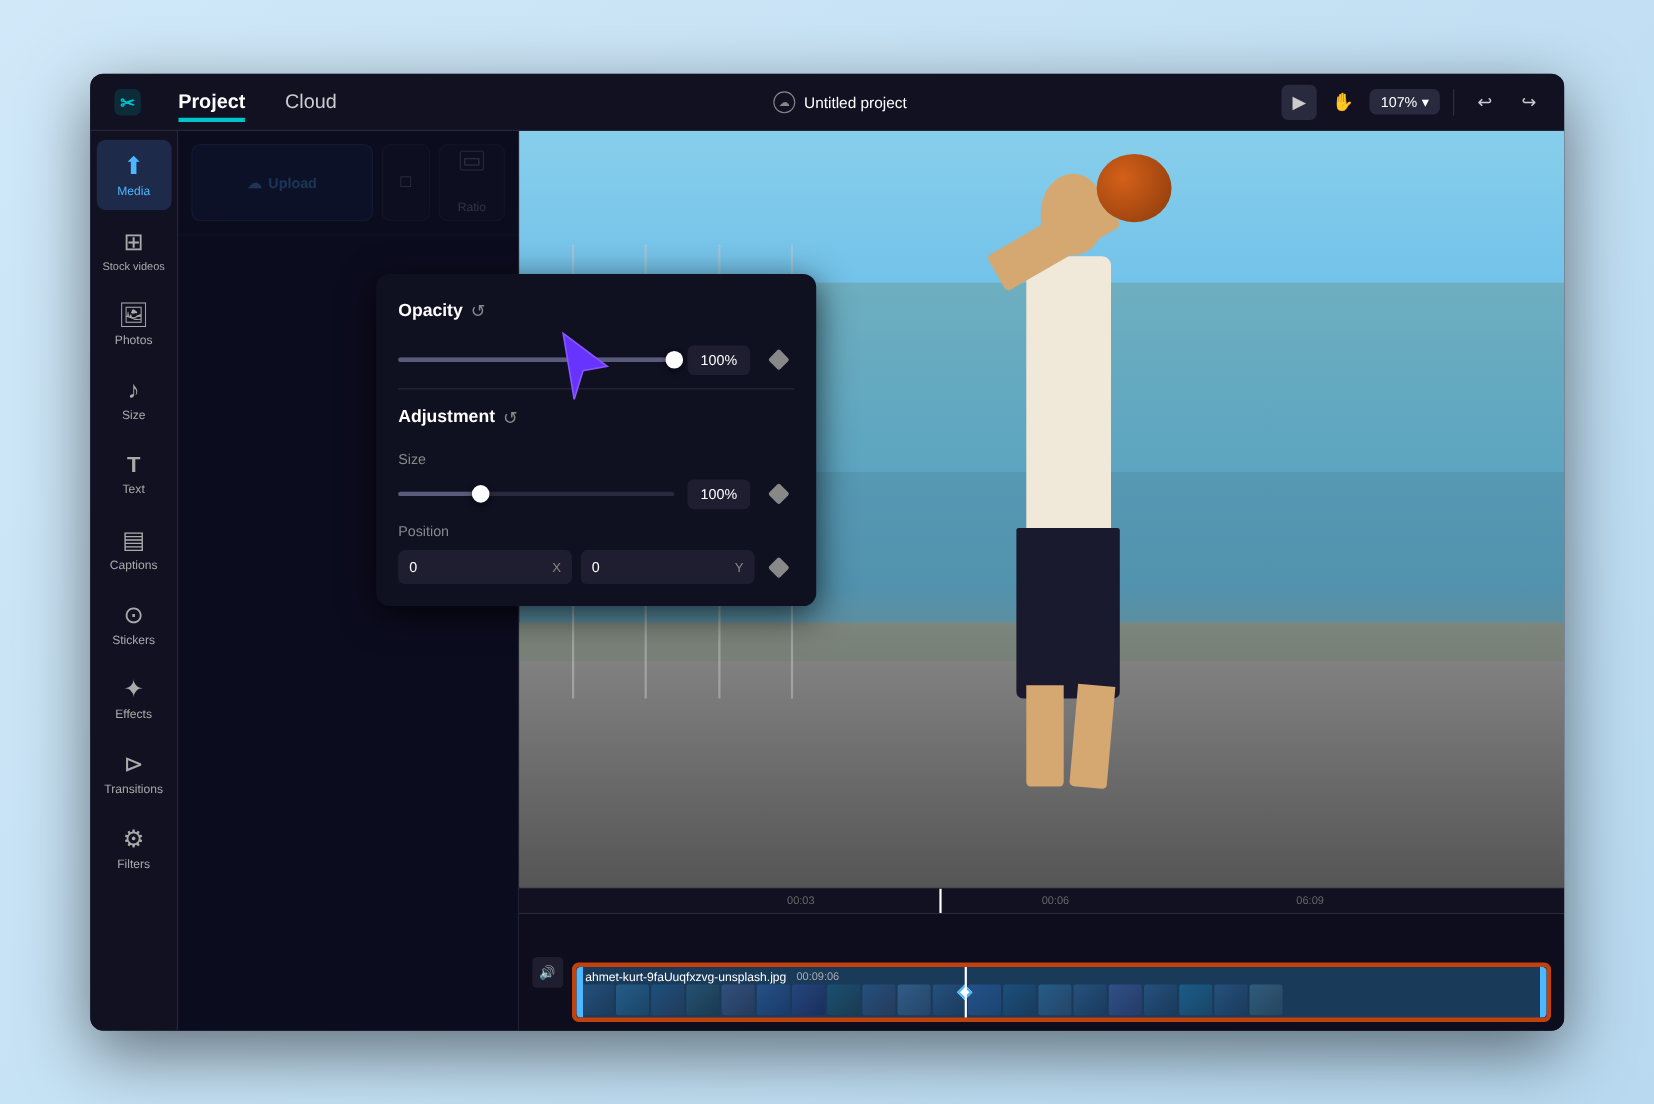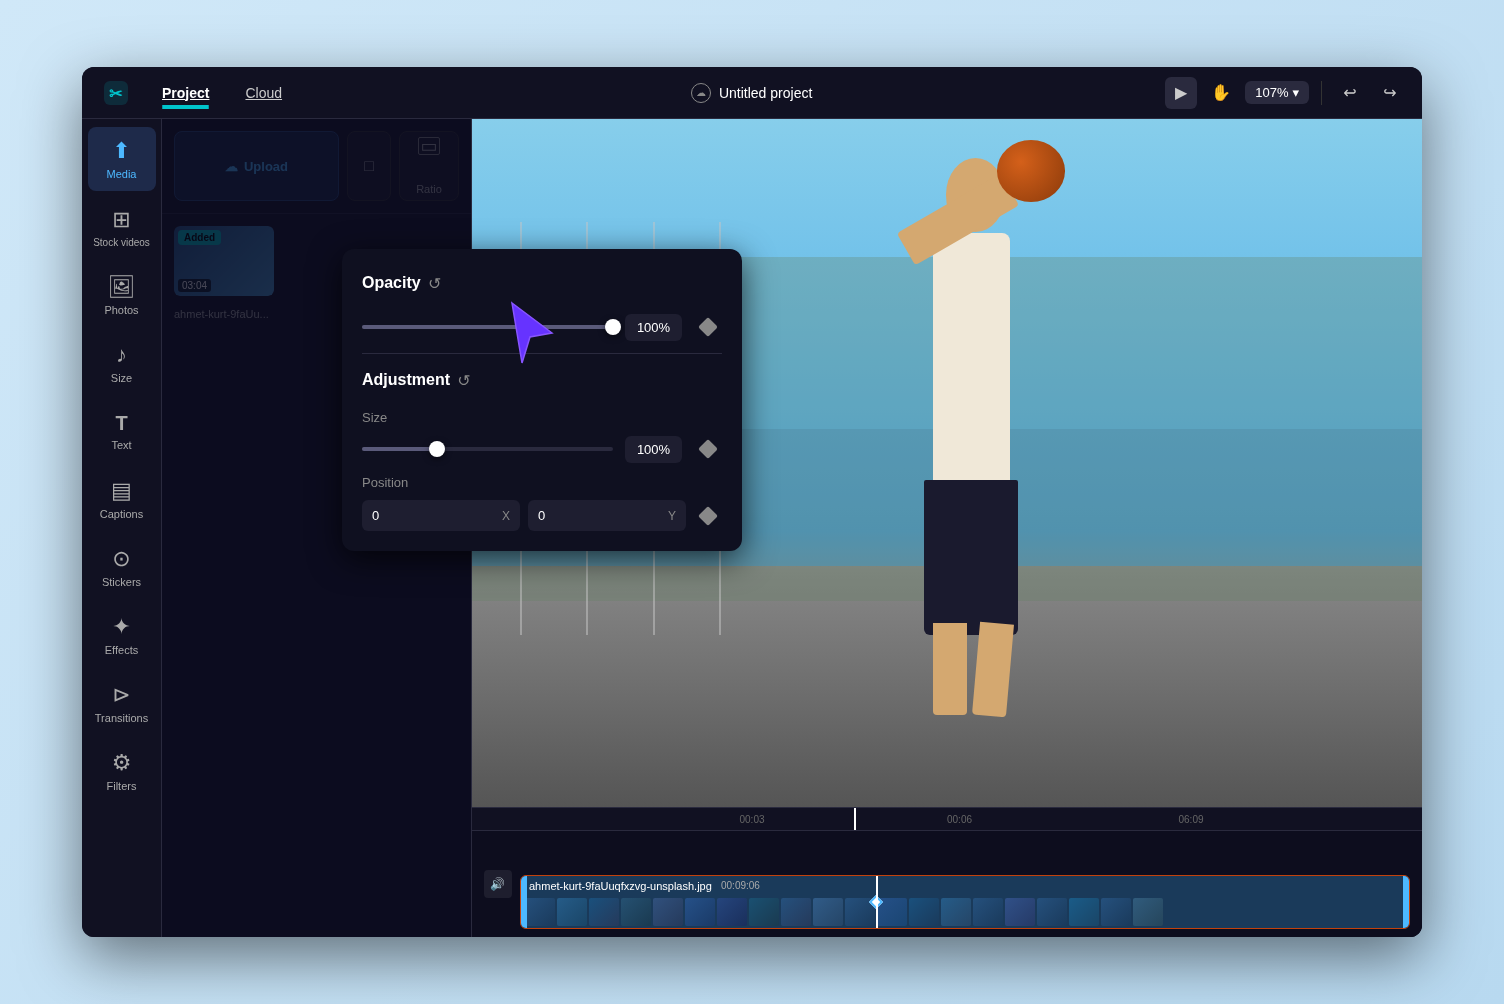--- a/index.html
+++ b/index.html
@@ -43,25 +43,24 @@
       margin-right: 12px;
     }
     .header-tabs {
       display: flex;
       gap: 4px;
       margin-right: auto;
     }
     .header-tab {
       padding: 6px 16px;
       color: #ccc;
-      font-size: 14px;
+      font-size: 18px;
       cursor: pointer;
       position: relative;
       border-radius: 4px;
-      text-decoration: underline;
     }
     .header-tab.active {
       color: #fff;
       font-weight: 600;
     }
     .header-tab.active::after {
       content: '';
       position: absolute;
       bottom: -2px;
       left: 16px;
@@ -469,21 +468,21 @@
       cursor: pointer;
       display: flex;
       align-items: center;
       justify-content: center;
     }
     .track-clip {
       flex: 1;
       height: 54px;
       background: #1a3a5a;
       border-radius: 6px;
-      border: 1px solid #c2410c;
+      border: 4px solid #c2410c;
       position: relative;
       overflow: hidden;
       display: flex;
       align-items: center;
       margin-top: 36px;
     }
     .track-clip-label {
       position: absolute;
       top: 4px;
       left: 8px;
@@ -630,30 +629,20 @@
         </button>
         <button class="btn-device">
           <span>□</span>
         </button>
         <div class="ratio-btn">
           <span style="font-size:18px;border:1.5px solid #888;width:22px;height:18px;display:flex;align-items:center;justify-content:center;border-radius:2px;color:#aaa;">▭</span>
           <span style="color:#aaa;font-size:11px;margin-top:24px;">Ratio</span>
         </div>
       </div>
 
-      <div class="media-grid">
-        <div style="display:flex;gap:8px;align-items:flex-start;">
-          <div class="media-item">
-            <div style="width:100%;height:100%;background:linear-gradient(135deg,#2a5a8c,#4a9ace);border-radius:6px;"></div>
-            <div class="media-item-badge">Added</div>
-            <div class="media-item-duration">03:04</div>
-          </div>
-        </div>
-        <div class="media-item-name">ahmet-kurt-9faUu...</div>
-      </div>
 
       <div class="opacity-popup">
         <div class="popup-section-header">
           <span class="popup-section-title">Opacity</span>
           <button class="popup-reset-btn">↺</button>
         </div>
         <div class="slider-row">
           <div class="slider-track" style="flex:1;">
             <div class="slider-fill" style="width:100%;"></div>
             <div class="slider-thumb" style="left:100%;"></div>
@@ -736,21 +725,21 @@
             <div style="position:absolute;top:78%;left:40%;width:8%;height:15%;background:#d4a870;border-radius:0 0 4px 4px;transform:rotate(5deg);"></div>
 
             <div style="position:absolute;top:0%;left:45%;width:16%;height:10%;background:radial-gradient(circle at 35% 35%,#d4601a,#8b3a0a);border-radius:50%;"></div>
           </div>
         </div>
       </div>
 
       <div class="timeline">
         <div class="timeline-ruler">
           <div style="position:relative;width:100%;height:100%;display:flex;align-items:center;">
-            <span class="timeline-mark" style="left:25%;margin-left:24px;">00:03</span>
+            <span class="timeline-mark" style="left:25%;">00:03</span>
             <span class="timeline-mark" style="left:50%;">00:06</span>
             <span class="timeline-mark" style="left:75%;">06:09</span>
             <div class="timeline-playhead" style="left:40%;"></div>
           </div>
         </div>
         <div class="timeline-track-area">
           <div class="track-controls">
             <button class="track-vol-btn">🔊</button>
           </div>
           <div class="track-clip">

